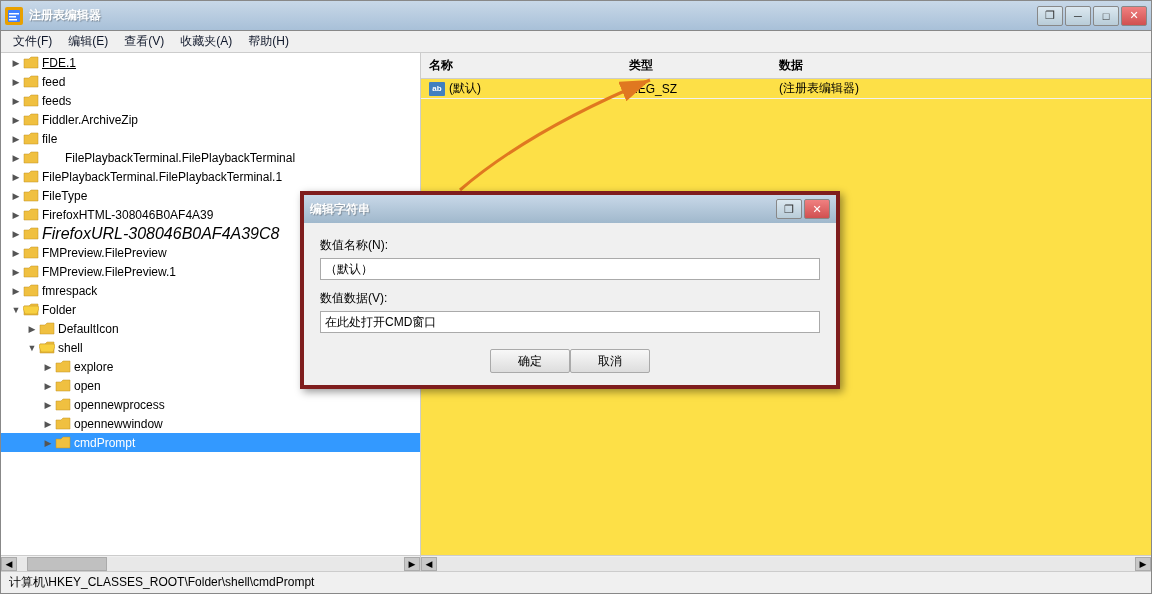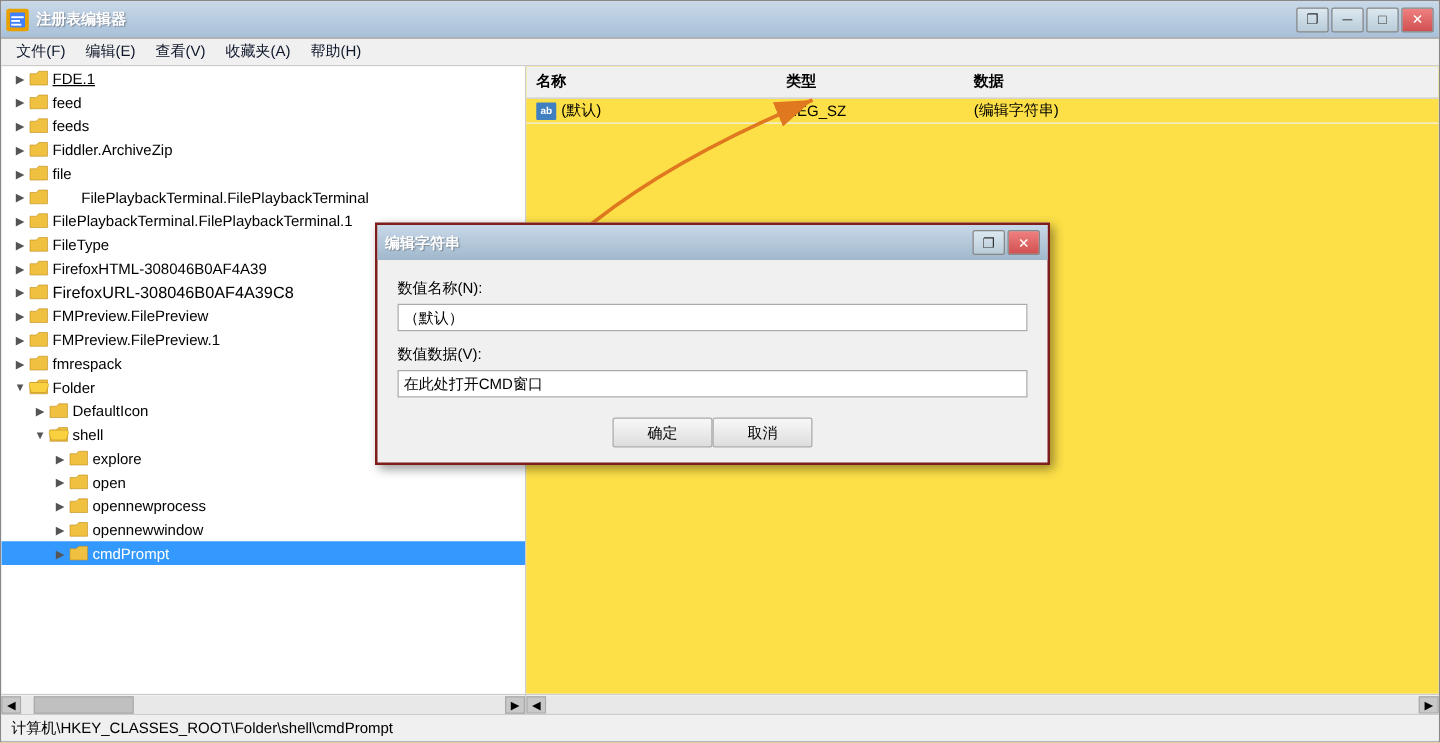--- a/index.html
+++ b/index.html
@@ -205,25 +205,25 @@
 
     
     .dialog-overlay {
       position: fixed;
       top: 0; left: 0; right: 0; bottom: 0;
       pointer-events: none;
       z-index: 100;
     }
     .dialog {
       position: absolute;
-      top: 178px;
+      top: 191px;
       left: 300px;
       width: 540px;
       background: #f0f0f0;
-      border: 2px solid #7f1d1d;
+      border: 4px solid #7f1d1d;
       box-shadow: 3px 3px 8px rgba(0,0,0,0.4);
       pointer-events: auto;
     }
     .dialog-title-bar {
       height: 28px;
       background: linear-gradient(to bottom, #c8d8e8 0%, #a0b8cc 100%);
       display: flex;
       align-items: center;
       padding: 0 6px;
     }
@@ -419,21 +419,21 @@
             <span style="font-size:12px;">FirefoxHTML-308046B0AF4A39</span>
           </div>
           <div class="tree-item">
             <span class="tree-indent" style="width:8px;"></span>
             <span class="tree-expander">▶</span>
             <span class="folder-icon">
               <svg width="16" height="13" viewBox="0 0 16 13">
                 <path d="M1 3 L6 3 L8 1 L15 1 L15 12 L1 12 Z" fill="#f0c040" stroke="#c09020" stroke-width="0.5"></path>
               </svg>
             </span>
-            <span style="font-size:13px;">FirefoxURL-308046B0AF4A39C8</span>
+            <span style="font-size:16px;font-style:italic;">FirefoxURL-308046B0AF4A39C8</span>
           </div>
           <div class="tree-item">
             <span class="tree-indent" style="width:8px;"></span>
             <span class="tree-expander">▶</span>
             <span class="folder-icon">
               <svg width="16" height="13" viewBox="0 0 16 13">
                 <path d="M1 3 L6 3 L8 1 L15 1 L15 12 L1 12 Z" fill="#f0c040" stroke="#c09020" stroke-width="0.5"></path>
               </svg>
             </span>
             <span style="font-size:12px;">FMPreview.FilePreview</span>
@@ -549,21 +549,21 @@
         <div class="right-header-cell">类型</div>
         <div class="right-header-cell">数据</div>
       </div>
       <div id="right-rows-container">
           <div class="right-row">
     <div class="right-cell">
       <span class="reg-icon">ab</span>
       <span>(默认)</span>
     </div>
     <div class="right-cell">REG_SZ</div>
-    <div class="right-cell">(编辑字符串)</div>
+    <div class="right-cell">(注册表编辑器)</div>
   </div>
         </div>
     </div>
   </div>
 
   <div class="bottom-scroll-area">
     <div style="width:420px; border-right:1px solid #ccc; display:flex; align-items:center; position:relative;">
       <div style="width:16px;height:14px;background:#c8c8c8;border:1px solid #aaa;display:flex;align-items:center;justify-content:center;font-size:9px;cursor:pointer;">◀</div>
       <div style="flex:1;height:14px;background:#e8e8e8;position:relative;">
         <div style="width:80px;height:100%;background:#c0c0c0;border:1px solid #aaa;position:absolute;left:10px;"></div>

